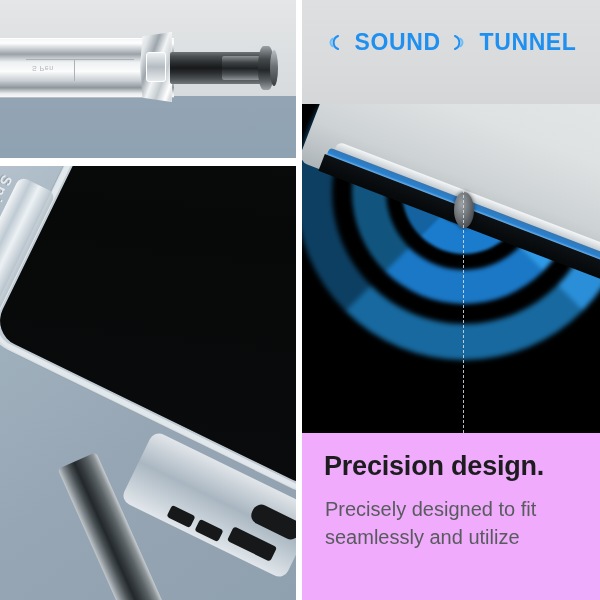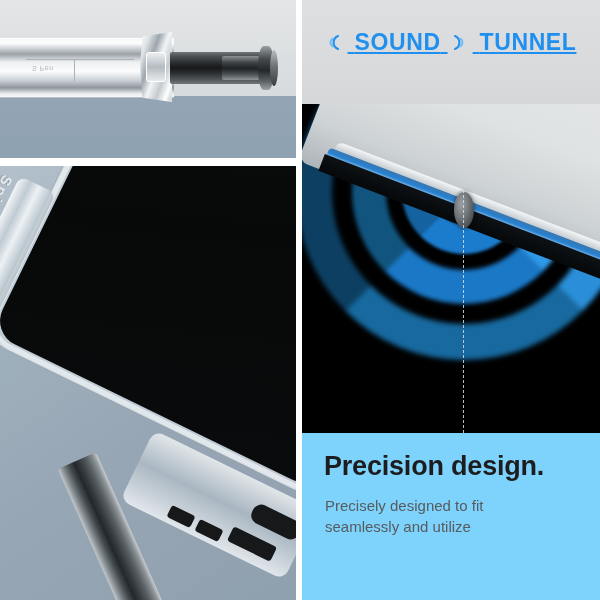--- a/index.html
+++ b/index.html
@@ -21,21 +21,21 @@
   }
 
   
   .panel {
     position: absolute;
     overflow: hidden;
   }
   #panel-pen-slot   { left: 0;   top: 0;   width: 296px; height: 158px; }
   #panel-pen-corner { left: 0;   top: 166px; width: 296px; height: 434px; }
   #panel-sound      { left: 302px; top: 0;  width: 298px; height: 433px; }
-  #panel-copy       { left: 302px; top: 433px; width: 298px; height: 167px; background:#7dd3fc; }
+  #panel-copy       { left: 302px; top: 433px; width: 298px; height: 167px; background:#f0abfc; }
 
   
   #panel-pen-slot .bg-upper {
     position: absolute; left: 0; top: 0; width: 100%; height: 96px;
     background: linear-gradient(180deg, #e4e6e7 0%, #dcdfe1 60%, #d7dbde 100%);
   }
   #panel-pen-slot .bg-lower {
     position: absolute; left: 0; top: 96px; width: 100%; height: 62px;
     background: linear-gradient(180deg, #93a5b4 0%, #8fa2b2 100%);
   }
@@ -173,21 +173,20 @@
   }
   .sound-title {
     position: absolute; left: 0; right: 0; top: 28px;
     text-align: center;
     line-height: 1.22;
     font-size: 23px;
     font-weight: 600;
     letter-spacing: .6px;
     color: #1f90f0;
     font-family: "Liberation Sans", sans-serif;
-    text-decoration: underline;
   }
   .sound-title .line2 { display: block; }
   .wave-bracket {
     display: inline-block;
     vertical-align: middle;
     margin: 0 5px 3px 0;
   }
   .wave-bracket.right { margin: 0 6px 3px 2px; }
 
   
@@ -243,21 +242,21 @@
   #panel-copy .headline {
     position: absolute; left: 22px; top: 18px;
     font-size: 27px;
     font-weight: 600;
     color: #1d1d1f;
     letter-spacing: -.2px;
     font-family: "Liberation Sans", sans-serif;
   }
   #panel-copy .subcopy {
     position: absolute; left: 23px; top: 62px; right: 1px;
-    font-size: 15px;
+    font-size: 20px;
     line-height: 1.42;
     color: #585b5e;
     font-family: "Liberation Sans", sans-serif;
   }
   #panel-copy .subcopy span { display: block; }
 </style>
 </head>
 <body>
 
 <div id="stage">

